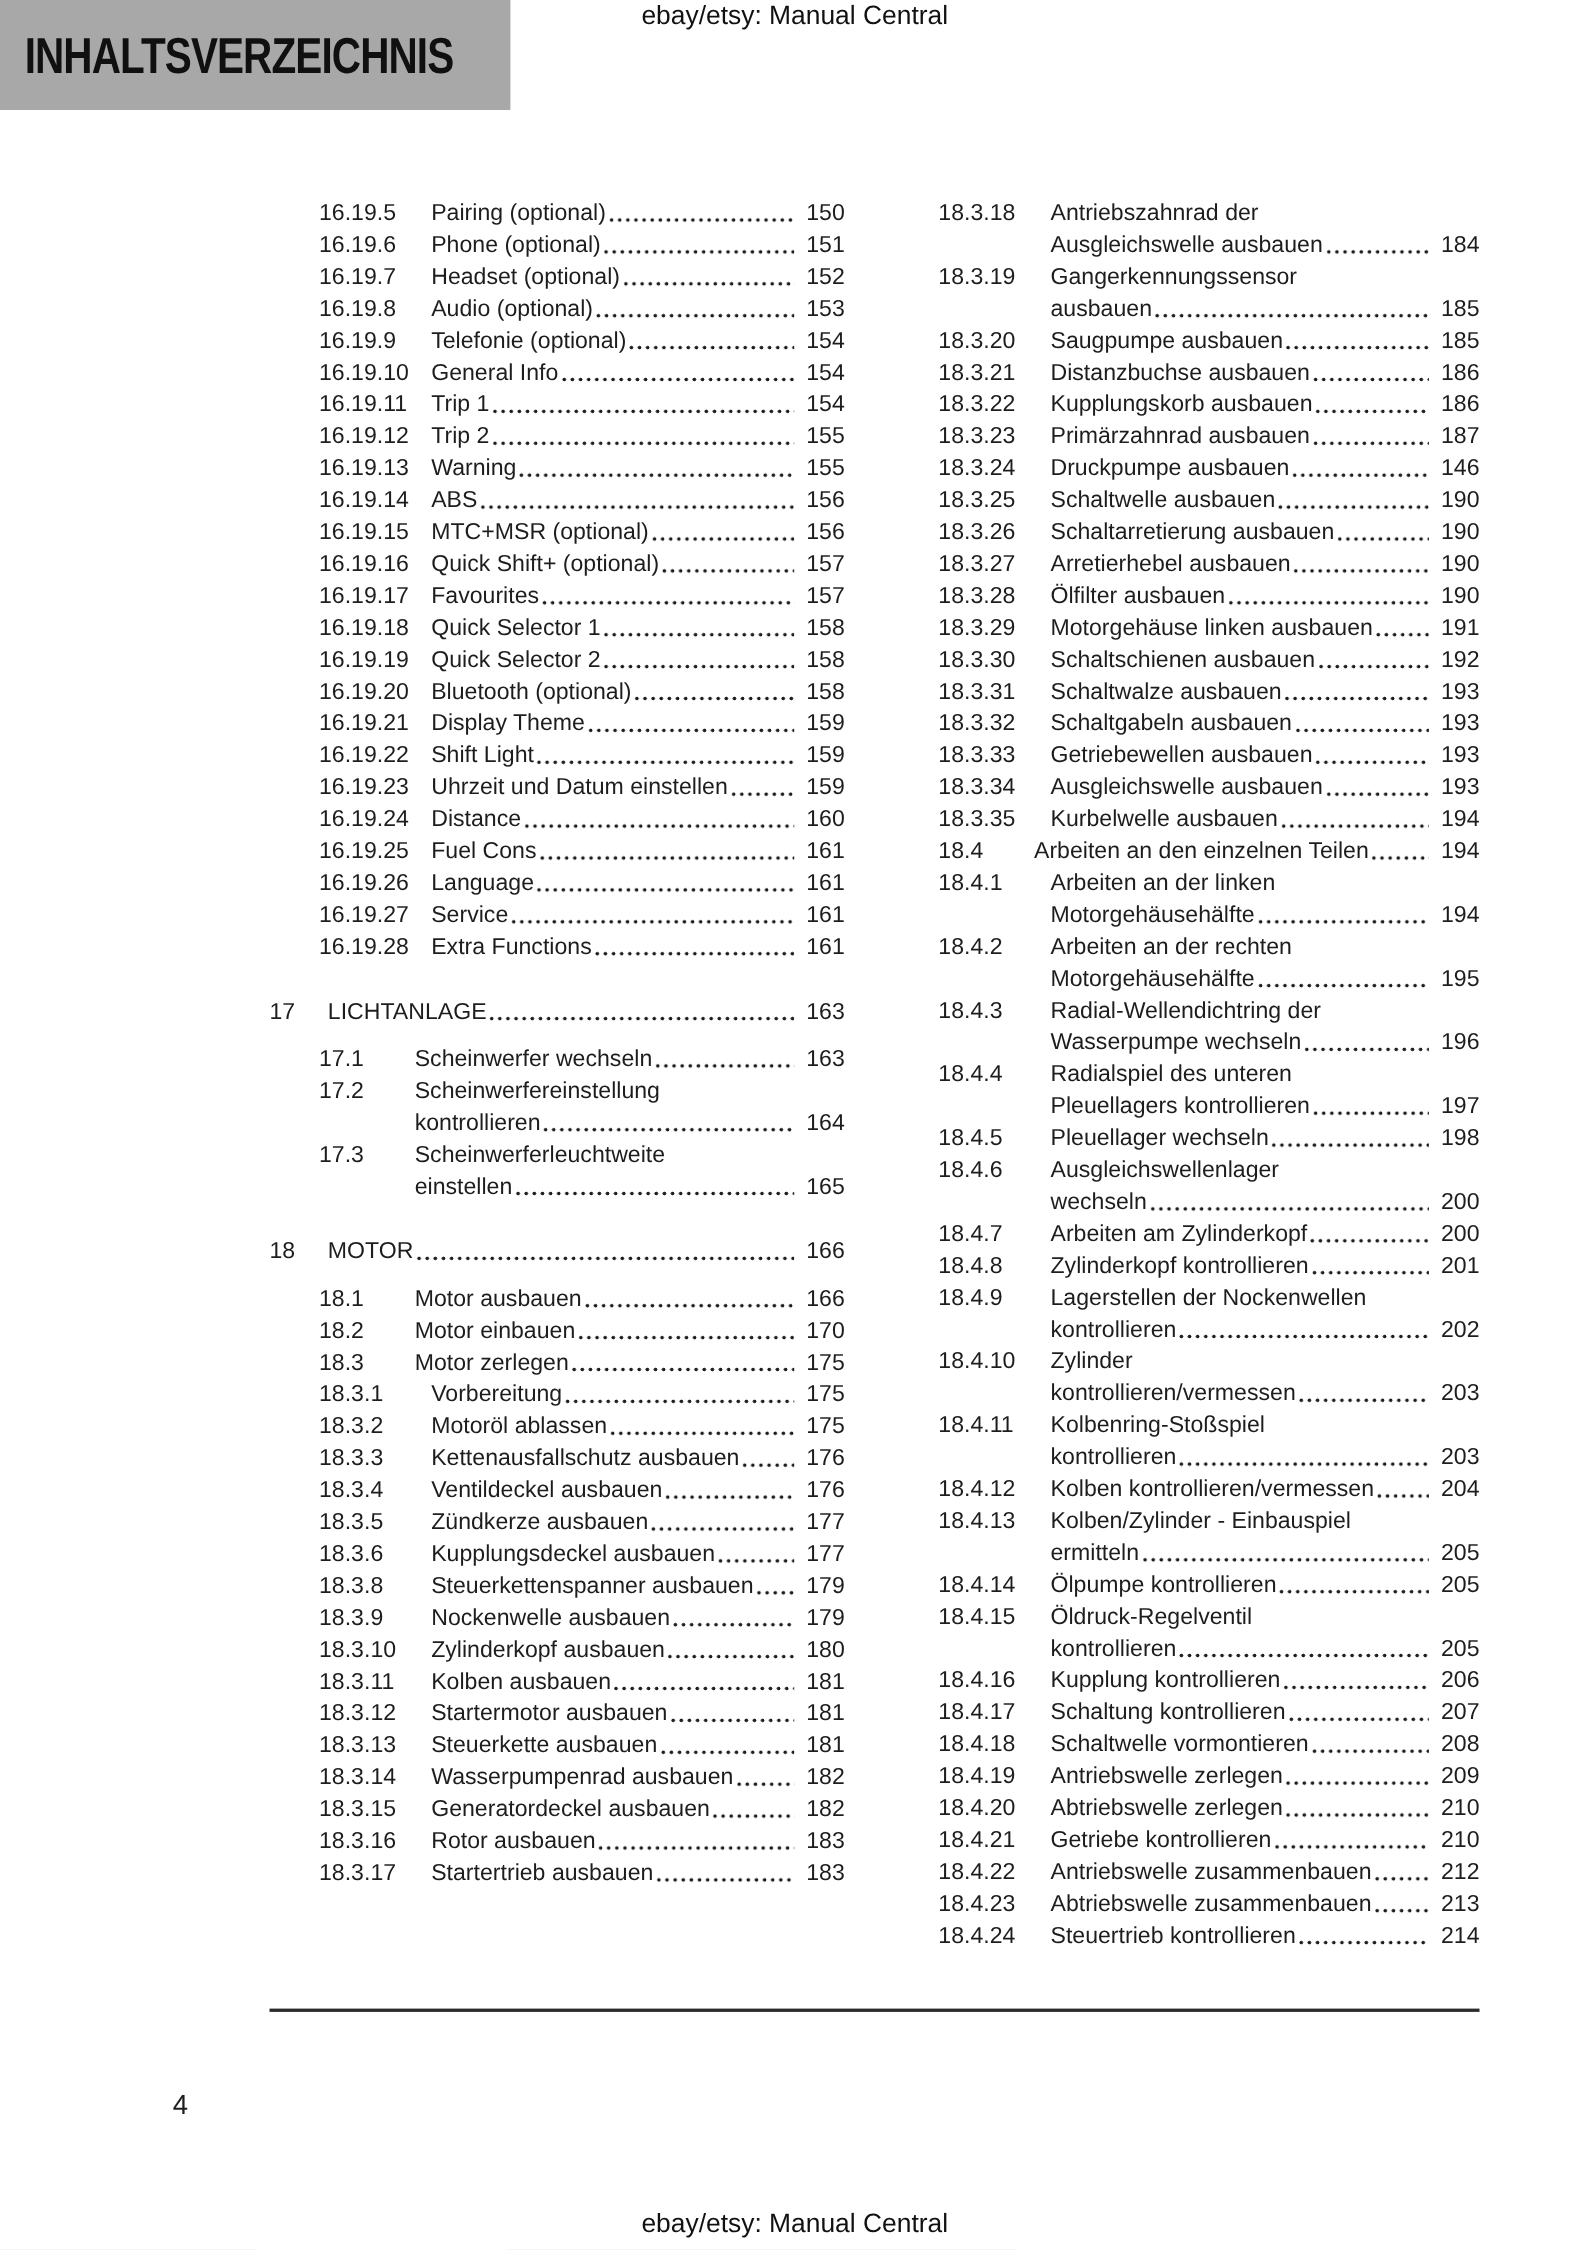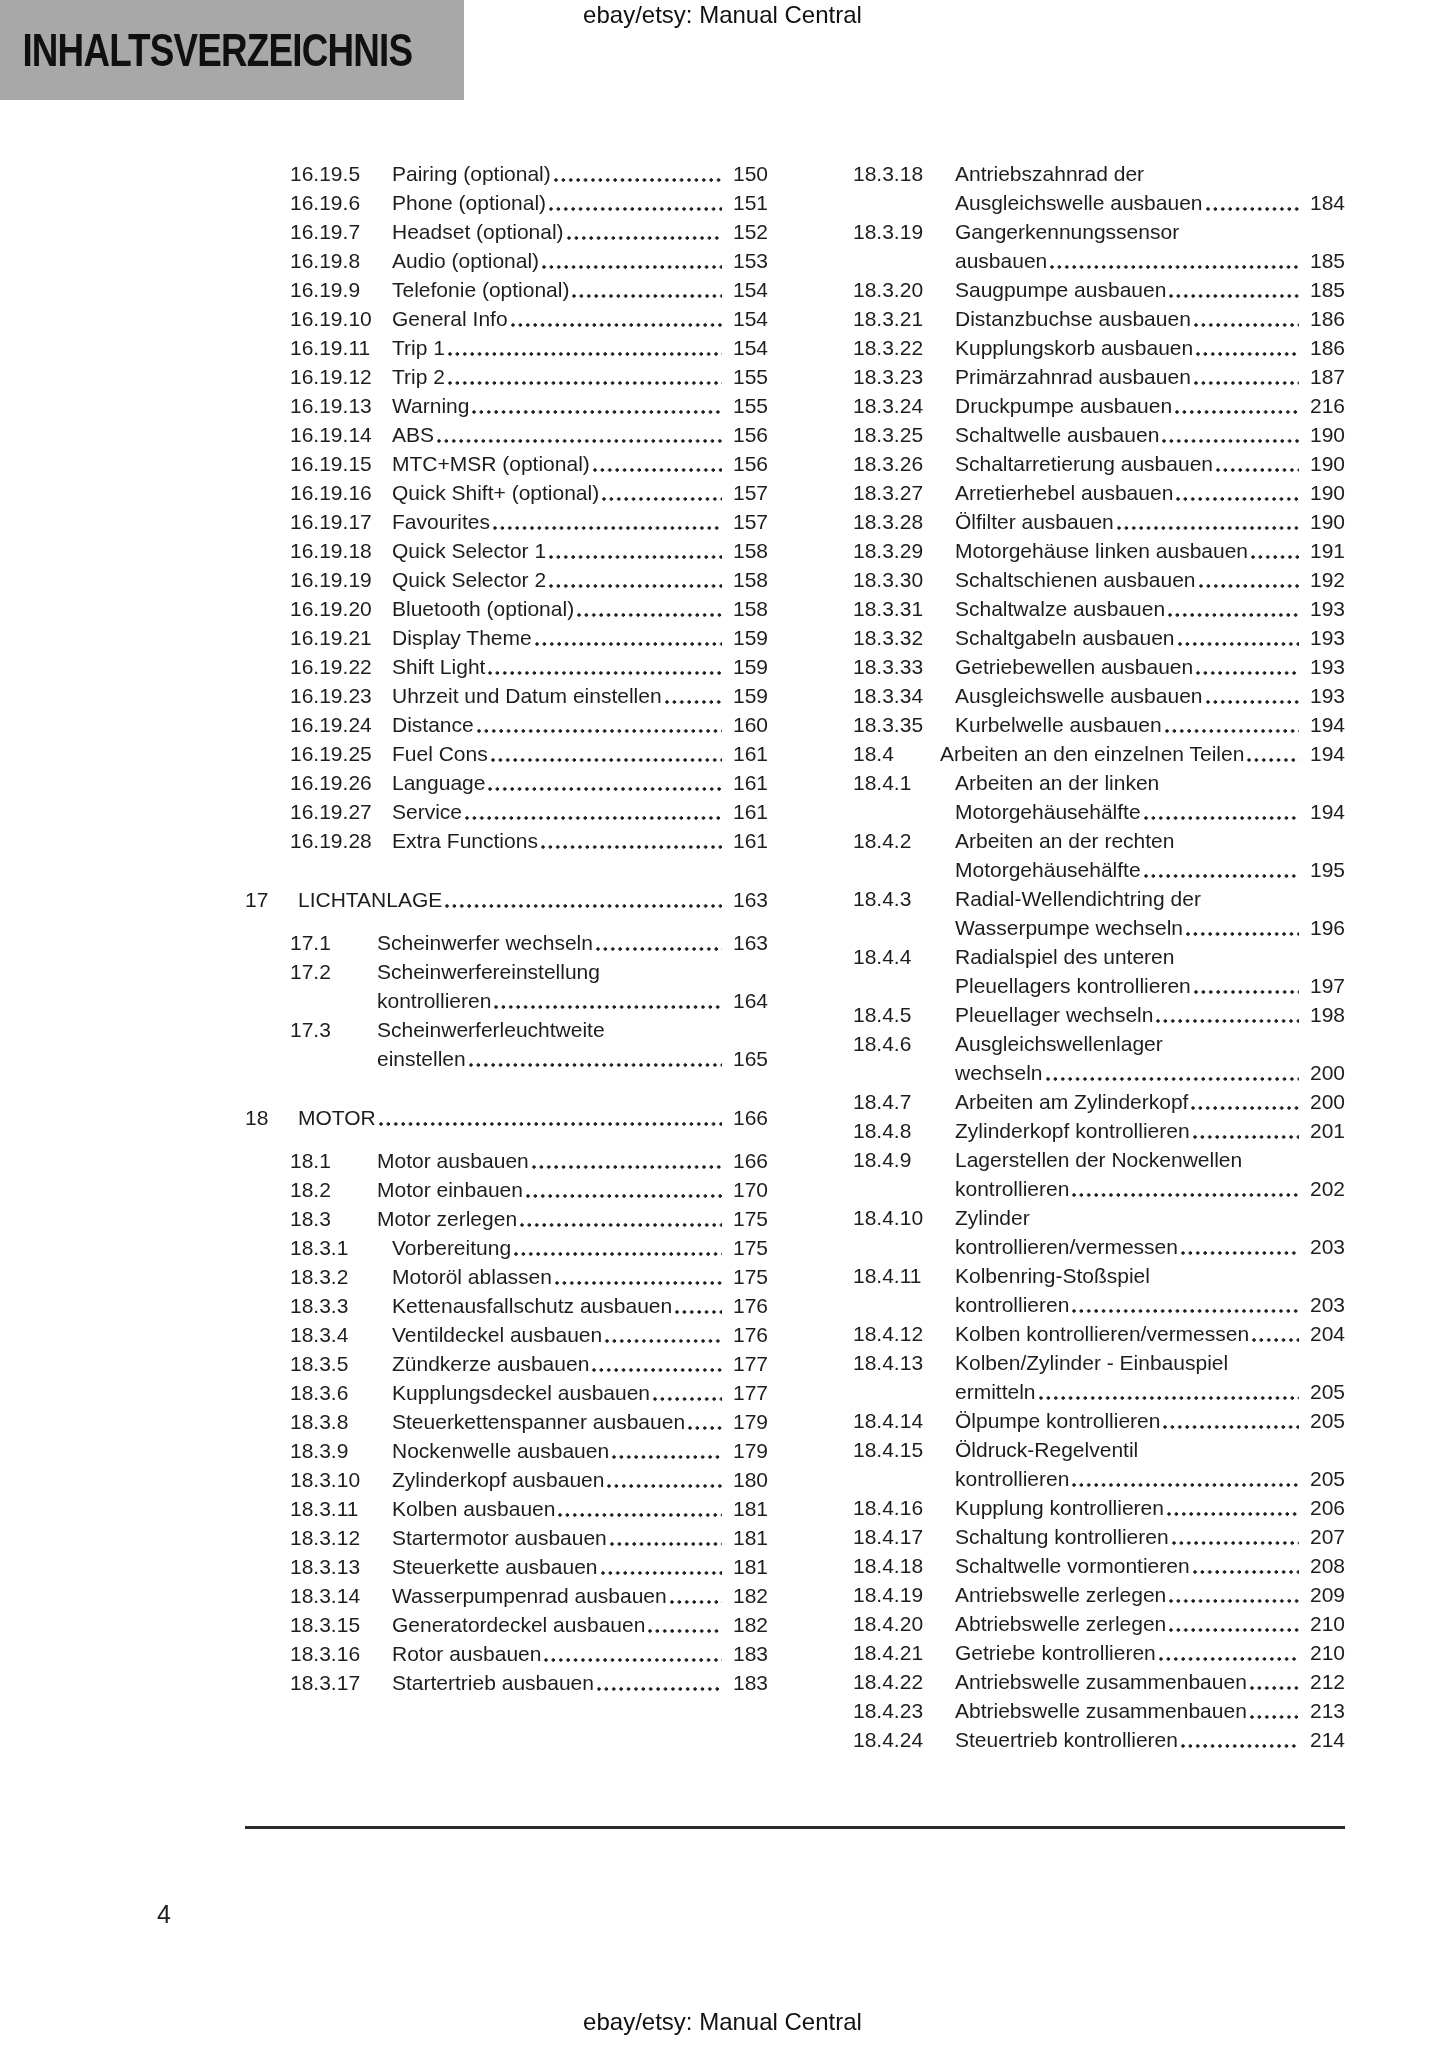--- a/index.html
+++ b/index.html
@@ -24,21 +24,21 @@
     letter-spacing:-1px;
     transform:scaleX(0.80);transform-origin:left center;
     padding-left:28px;white-space:nowrap;
     color:#101010;
   }
   .header-title{
     position:absolute;top:1px;left:0;width:100%;
     text-align:center;font-size:24px;color:#111;
   }
   
-  .col{position:absolute;top:159px;}
+  .col{position:absolute;top:179px;}
   .col-left{left:245px;width:523px;}
   .col-right{left:808px;width:537px;}
   .entry{
     display:flex;align-items:flex-start;
     font-size:21px;line-height:29px;
   }
   .entry .num{flex:0 0 auto;}
   .entry.lvl1{margin-top:30px;margin-bottom:14px;}
   .entry.lvl1 .num{width:53px;}
   .entry.lvl2{margin-left:45px;gap:12px;}
@@ -627,21 +627,21 @@
             <span class="pg">187</span>
           </span>
         </span>
       </div>
       <div class="entry lvl3">
         <span class="num">18.3.24</span>
         <span class="content">
           <span class="lline">
             <span class="t">Druckpumpe ausbauen</span>
             <span class="leader"></span>
-            <span class="pg">216</span>
+            <span class="pg">146</span>
           </span>
         </span>
       </div>
       <div class="entry lvl3">
         <span class="num">18.3.25</span>
         <span class="content">
           <span class="lline">
             <span class="t">Schaltwelle ausbauen</span>
             <span class="leader"></span>
             <span class="pg">190</span>

